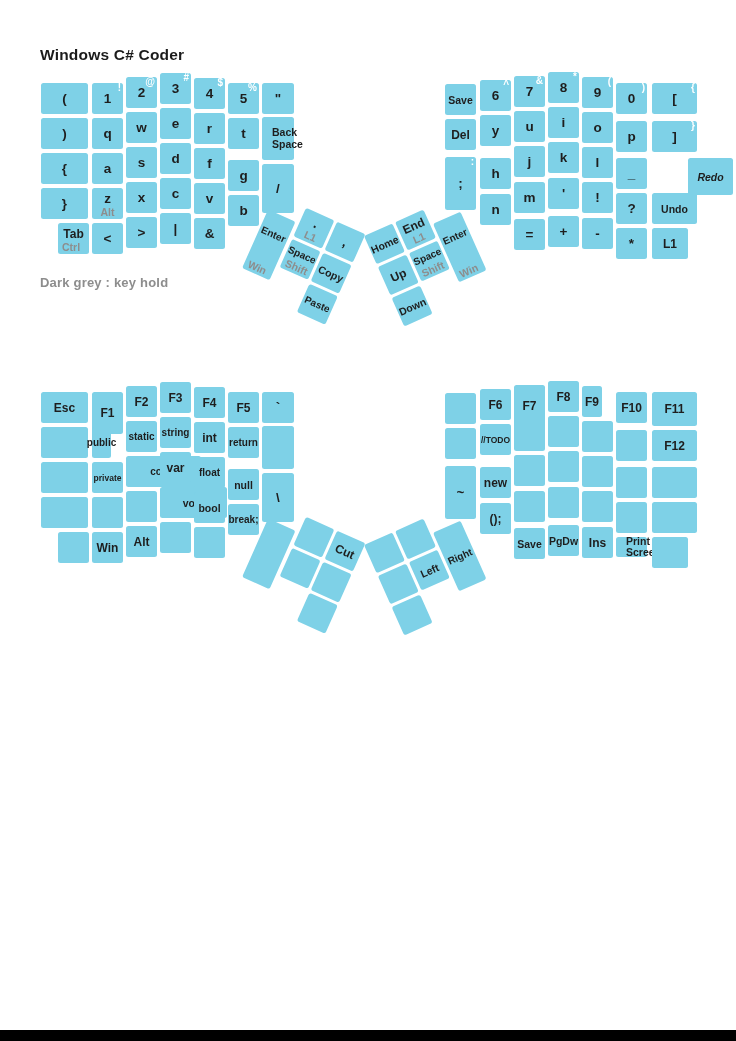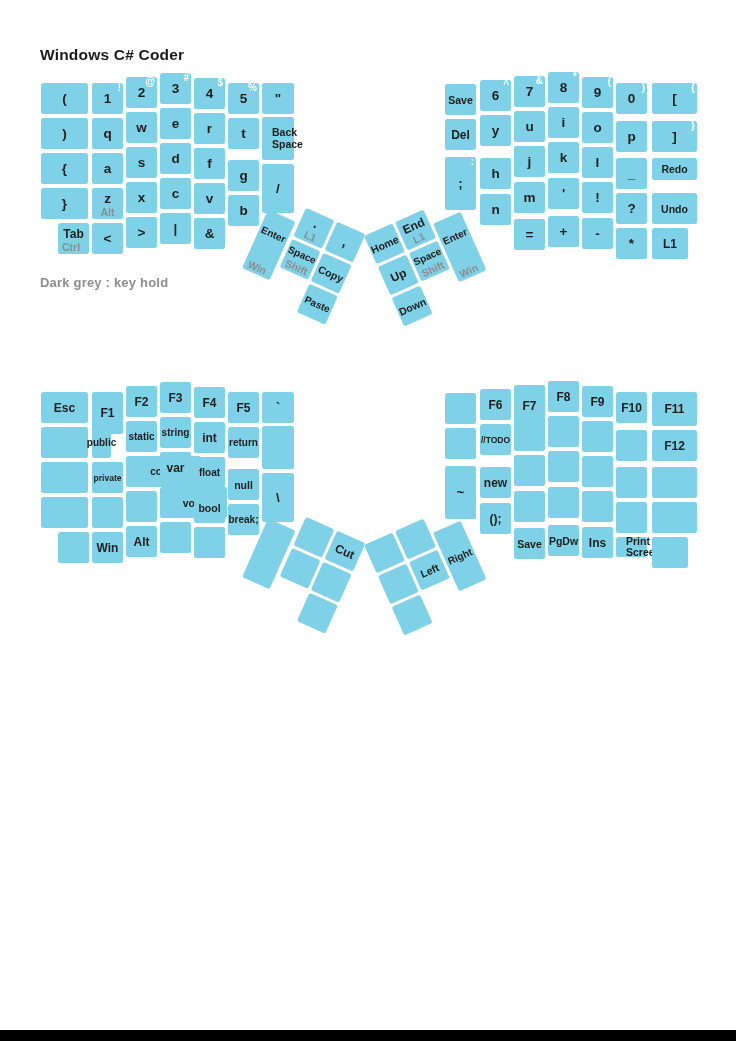--- a/index.html
+++ b/index.html
@@ -242,21 +242,21 @@
         <span class="k-label s1">*</span>
       </div>
       <div class="key" style="left: 652px; top: 83px; width: 45px; height: 31px;">
         <span class="k-label s1">[</span>
         <span class="k-shift">{</span>
       </div>
       <div class="key" style="left: 652px; top: 121px; width: 45px; height: 31px;">
         <span class="k-label s1">]</span>
         <span class="k-shift">}</span>
       </div>
-      <div class="key" style="left: 652px; top: 158px; width: 45px; height: 22px;">
+      <div class="key" style="left: 688px; top: 158px; width: 45px; height: 37px; font-style: italic;">
         <span class="k-label s3">Redo</span>
       </div>
       <div class="key" style="left: 652px; top: 193px; width: 45px; height: 31px;">
         <span class="k-label s3">Undo</span>
       </div>
       <div class="key" style="left: 652px; top: 228px; width: 36px; height: 31px;">
         <span class="k-label s2">L1</span>
       </div>
     </div>
   <div class="group thumb" id="g-l1-tleft" style="transform:translate(275px,194px) rotate(24deg)">
@@ -415,21 +415,21 @@
       </div>
       <div class="key" style="left: 548px; top: 381px; width: 31px; height: 31px;">
         <span class="k-label s2">F8</span>
       </div>
       <div class="key" style="left: 548px; top: 416px; width: 31px; height: 31px;"></div>
       <div class="key" style="left: 548px; top: 451px; width: 31px; height: 31px;"></div>
       <div class="key" style="left: 548px; top: 487px; width: 31px; height: 31px;"></div>
       <div class="key" style="left: 548px; top: 525px; width: 31px; height: 31px;">
         <span class="k-label s3">PgDw</span>
       </div>
-      <div class="key" style="left: 582px; top: 386px; width: 31px; height: 31px;">
+      <div class="key" style="left: 582px; top: 386px; width: 20px; height: 31px;">
         <span class="k-label s2">F9</span>
       </div>
       <div class="key" style="left: 582px; top: 421px; width: 31px; height: 31px;"></div>
       <div class="key" style="left: 582px; top: 456px; width: 31px; height: 31px;"></div>
       <div class="key" style="left: 582px; top: 491px; width: 31px; height: 31px;"></div>
       <div class="key" style="left: 582px; top: 527px; width: 31px; height: 31px;">
         <span class="k-label s2">Ins</span>
       </div>
       <div class="key" style="left: 616px; top: 392px; width: 31px; height: 31px;">
         <span class="k-label s2">F10</span>

